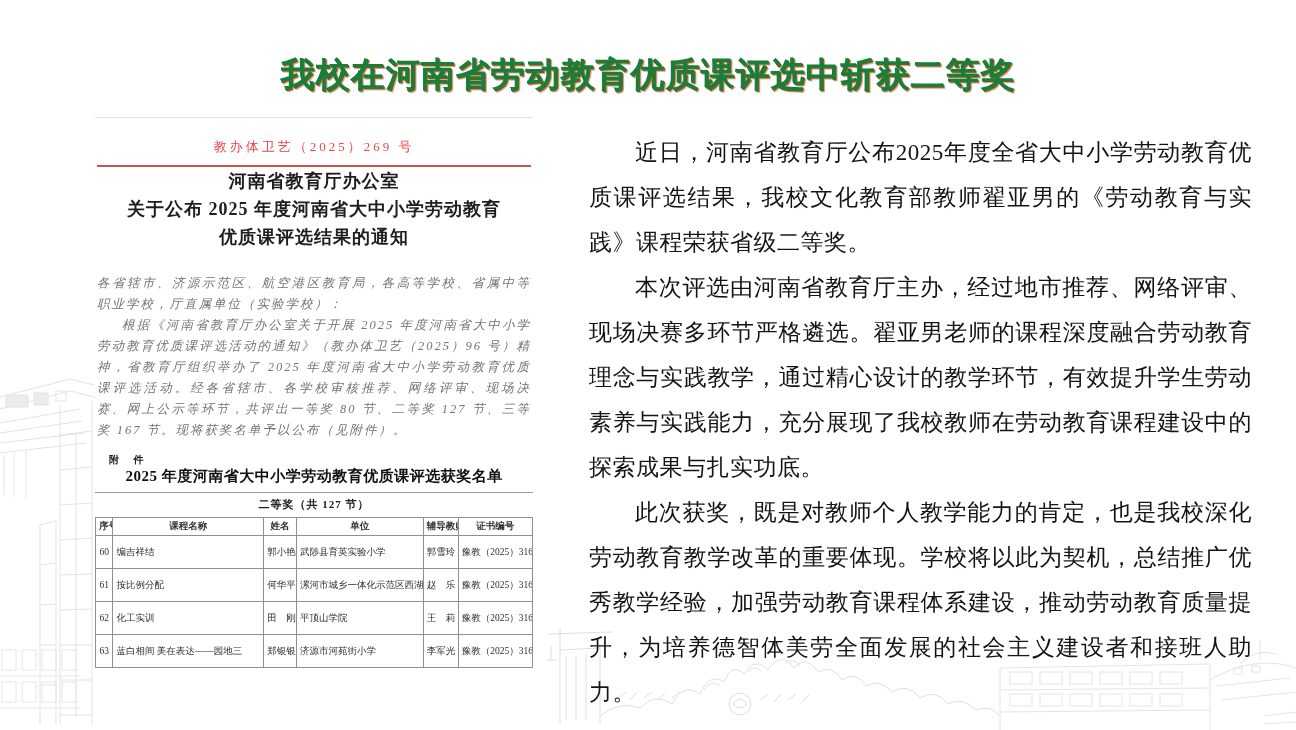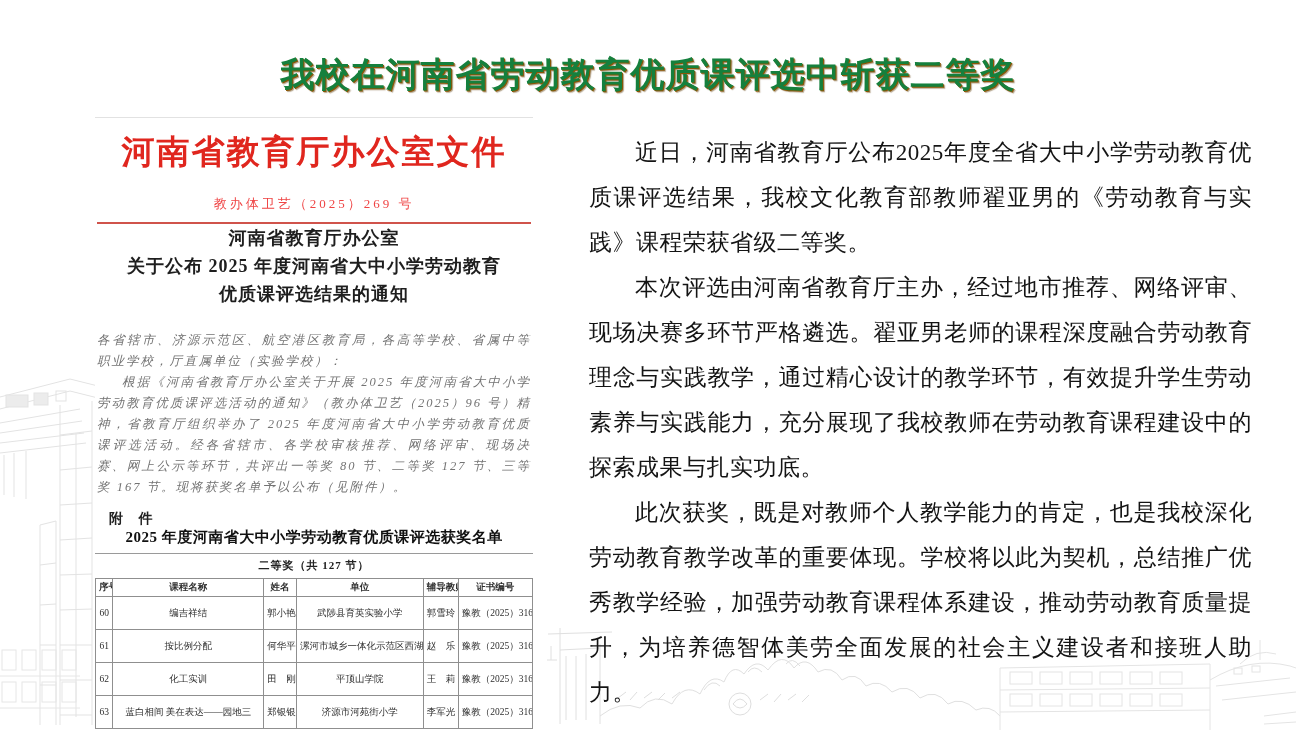--- a/index.html
+++ b/index.html
@@ -40,41 +40,41 @@
   .doc-notice-title {
     text-align: center;
     font-size: 18px; font-weight: bold; line-height: 28px; letter-spacing: 1px; color: #1e1e1e;
   }
   .doc-body { margin-top: 22px; padding: 0 2px; }
   .doc-body p {
     font-size: 12.5px; line-height: 21px; letter-spacing: 2px;
     text-align: justify; color: #737373; font-style: italic;
   }
   .doc-body p.indent { text-indent: 2em; }
-  .doc-attach { margin: 12px 0 0 14px; font-size: 14px; font-weight: bold; letter-spacing: 6px; color: #222; }
+  .doc-attach { margin: 12px 0 0 14px; font-size: 10px; font-weight: bold; letter-spacing: 6px; color: #222; }
   .doc-table-title {
     text-align: center;
     font-size: 15px; font-weight: bold; letter-spacing: 0.5px; color: #111;
   }
   .doc-tier {
     margin-top: 6px; border-top: 1px solid #9a9a9a; padding-top: 4px;
     text-align: center; font-size: 11px; font-weight: bold; letter-spacing: 1px; color: #222;
   }
   table.awards {
     margin-top: 5px; width: 100%; border-collapse: collapse; table-layout: fixed;
     font-size: 9.5px; color: #2e2e2e;
   }
   table.awards th, table.awards td {
     border: 1px solid #8f8f8f; padding: 2px 3px; overflow: hidden; white-space: nowrap;
   }
   table.awards th { font-weight: bold; text-align: center; height: 16px; }
   table.awards td { height: 33px; }
   table.awards td:nth-child(1), table.awards td:nth-child(3),
   table.awards td:nth-child(5), table.awards td:nth-child(6) { text-align: center; }
-  table.awards td:nth-child(2), table.awards td:nth-child(4) { text-align: center; }
+  table.awards td:nth-child(2), table.awards td:nth-child(4) { text-align: left; }
   col.c-no { width: 4%; } col.c-course { width: 34.5%; } col.c-name { width: 7.5%; }
   col.c-unit { width: 29%; } col.c-tutor { width: 8%; } col.c-cert { width: 17%; }
 
   
   .article {
     position: absolute; z-index: 2; left: 589px; top: 130px; width: 663px;
   }
   .article p {
     font-size: 23px; line-height: 45px; letter-spacing: 0.5px;
     text-align: justify; text-indent: 2em; color: #141414;
@@ -179,21 +179,20 @@
         <rect x="1252" y="46" width="8" height="6"></rect>
       <path d="M1264 96 L1296 92 M1264 104 L1296 102"></path>
     </g>
   </g>
 </svg>
 
 <div class="page-title">我校在河南省劳动教育优质课评选中斩获二等奖</div>
 
 <div class="doc-page">
   <div class="doc-topline"></div>
-  <div class="doc-red-title">河南省教育厅办公室文件</div>
   <div class="doc-number">教办体卫艺（2025）269 号</div>
   <div class="doc-red-rule"></div>
   <div class="doc-notice-title">
     <div>河南省教育厅办公室</div>
     <div>关于公布 2025 年度河南省大中小学劳动教育</div>
     <div>优质课评选结果的通知</div>
   </div>
   <div class="doc-body">
     <p>各省辖市、济源示范区、航空港区教育局，各高等学校、省属中等职业学校，厅直属单位（实验学校）：</p>
     <p class="indent">根据《河南省教育厅办公室关于开展 2025 年度河南省大中小学劳动教育优质课评选活动的通知》（教办体卫艺（2025）96 号）精神，省教育厅组织举办了 2025 年度河南省大中小学劳动教育优质课评选活动。经各省辖市、各学校审核推荐、网络评审、现场决赛、网上公示等环节，共评出一等奖 80 节、二等奖 127 节、三等奖 167 节。现将获奖名单予以公布（见附件）。</p>

